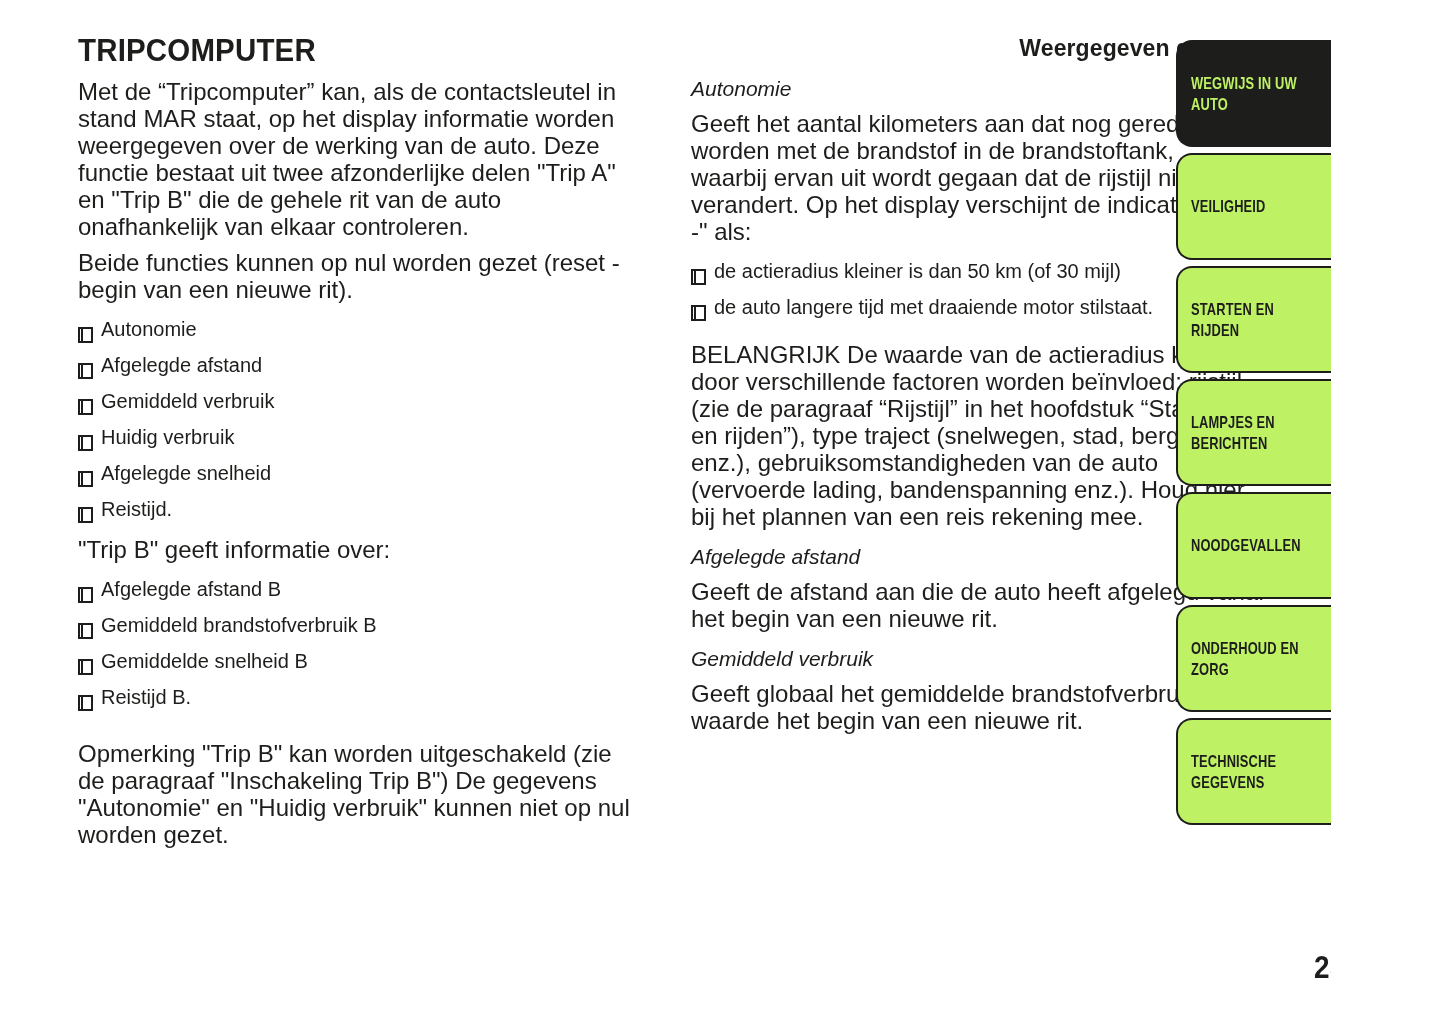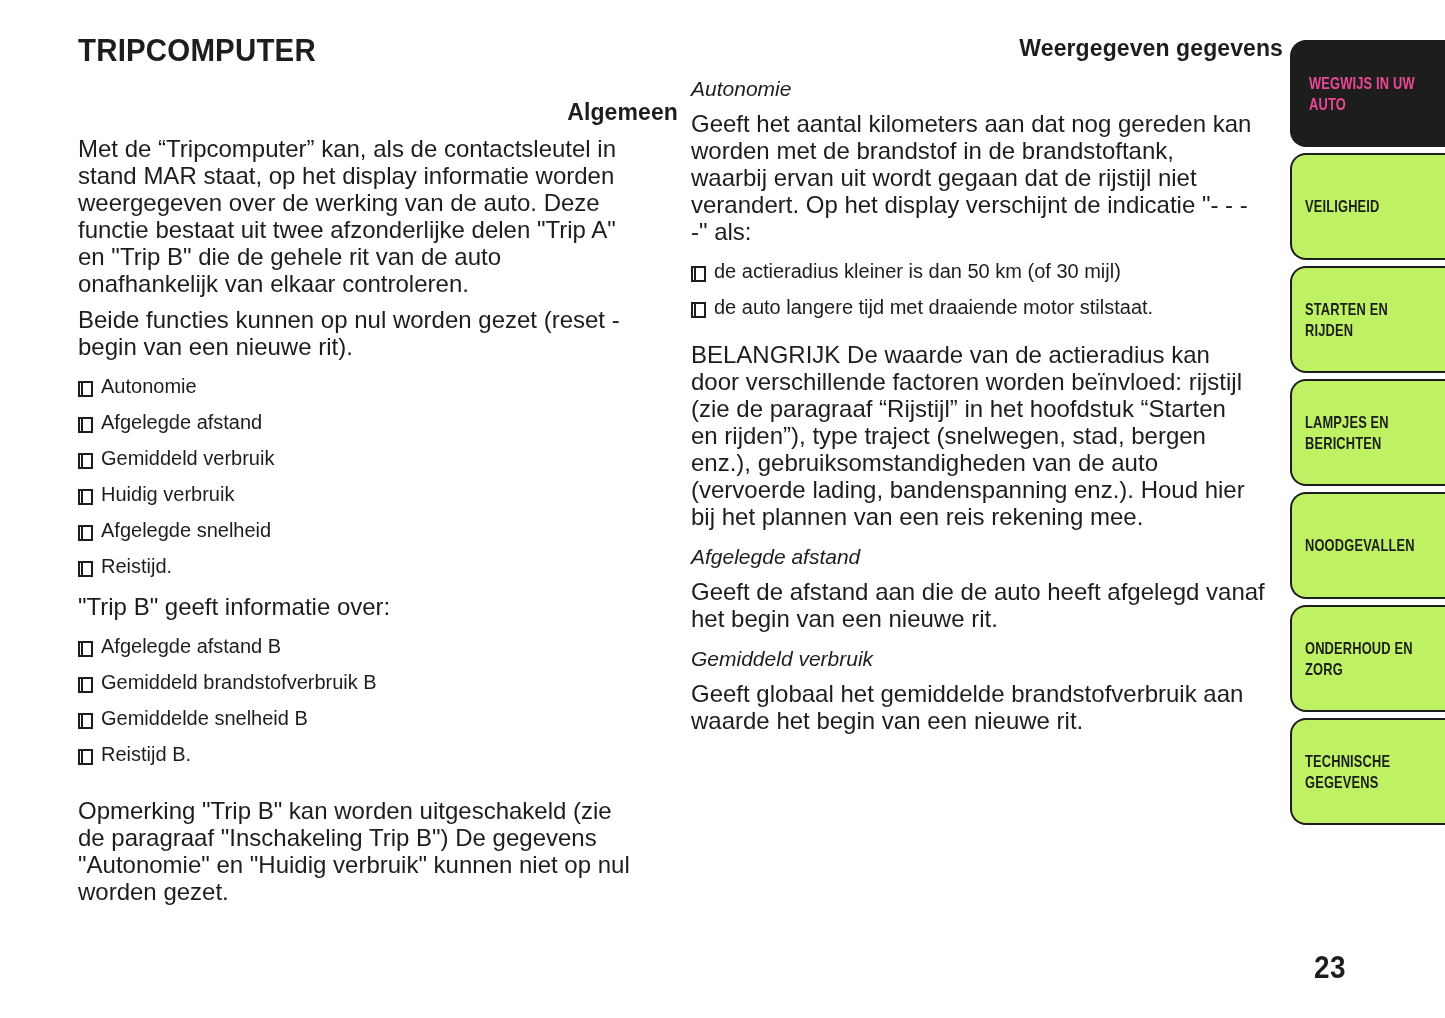--- a/index.html
+++ b/index.html
@@ -1,19 +1,19 @@
 <!DOCTYPE html>
 <html><head>
 <meta charset="utf-8">
 <style>
   * { margin: 0; padding: 0; box-sizing: border-box; }
   html, body { background: #ffffff; }
   .page {
     position: relative;
-    width: 1445px;
+    width: 1331px;
     height: 1018px;
     background: #ffffff;
     overflow: hidden;
     font-family: "Liberation Sans", sans-serif;
     color: #1d1d1b;
   }
   .col { position: absolute; top: 0; }
   .col-left  { left: 78px;  width: 600px; }
   .col-right { left: 691px; width: 592px; }
 
@@ -49,21 +49,21 @@
   p.note { margin-top: 29px; }
   p.note strong { font-weight: normal; }
 
   ul.boxlist {
     list-style: none;
     margin-top: 13px;
     margin-bottom: 13px;
   }
   ul.boxlist li {
     display: flex;
-    align-items: center;
+    align-items: flex-end;
     font-size: 20px;
     line-height: 27px;
     margin-bottom: 9px;
   }
   .bx {
     flex: 0 0 auto;
     display: inline-block;
     width: 15px;
     height: 16px;
     border: 2px solid #1d1d1b;
@@ -95,22 +95,21 @@
     border: 2.5px solid #1d1d1b;
     border-right: none;
     border-radius: 16px 0 0 16px;
     display: flex;
     align-items: center;
     padding-left: 13px;
     cursor: pointer;
   }
   .tab.active {
     background: #1d1d1b;
-    color: #ec4899;
-    justify-content: flex-end;
+    color: #bef264;
   }
   .tab-label {
     font-size: 16.5px;
     font-weight: bold;
     line-height: 21px;
     white-space: pre-line;
     letter-spacing: 0.2px;
     transform: scaleX(0.78);
     transform-origin: left center;
   }
@@ -125,21 +124,20 @@
     transform-origin: left center;
   }
 </style>
 </head>
 <body>
 
 <div class="page">
 
   <section class="col col-left">
     <h1 class="doc-title">TRIPCOMPUTER</h1>
-    <h2 class="sec-heading">Algemeen</h2>
     <p class="body">Met de “Tripcomputer” kan, als de contactsleutel in
 stand MAR staat, op het display informatie worden
 weergegeven over de werking van de auto. Deze
 functie bestaat uit twee afzonderlijke delen "Trip A"
 en "Trip B" die de gehele rit van de auto
 onafhankelijk van elkaar controleren.</p>
     <p class="body">Beide functies kunnen op nul worden gezet (reset -
 begin van een nieuwe rit).</p>
     <ul class="boxlist">
       <li>

